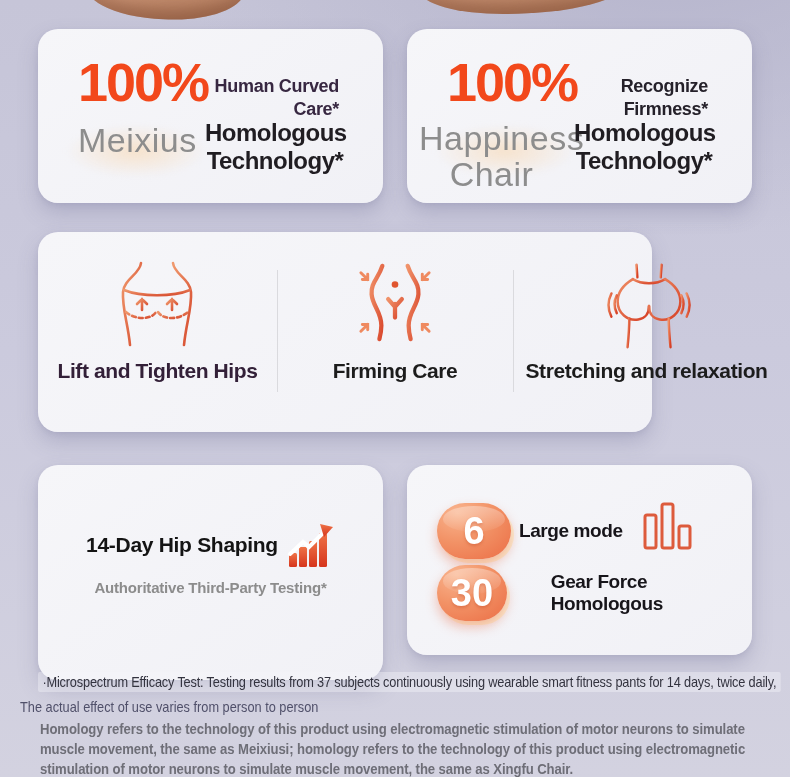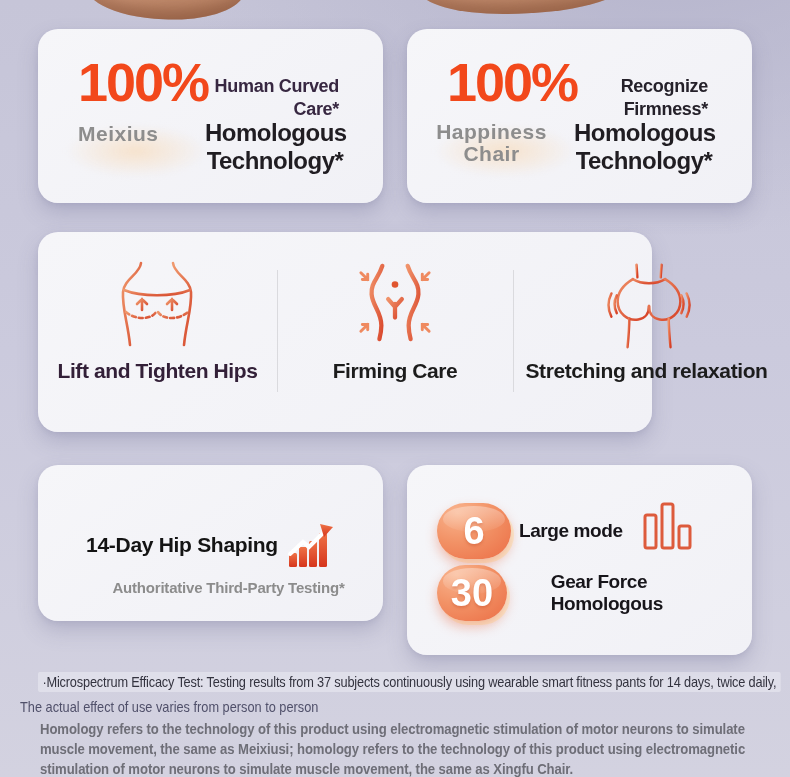--- a/index.html
+++ b/index.html
@@ -18,29 +18,29 @@
     box-shadow:inset 0 -10px 12px rgba(120,70,45,.35);}
   .leg-left{left:86px;width:158px;height:56px;border-radius:0 0 60% 90%/0 0 70% 100%;transform:rotate(-2deg);}
   .leg-right{left:420px;width:208px;height:50px;border-radius:0 0 90% 60%/0 0 100% 70%;}
 
   .card{position:absolute;border-radius:20px;
     background:linear-gradient(145deg,#f6f6f9 0%, #f1f1f6 100%);
     box-shadow:0 10px 20px rgba(99,99,138,.25), 0 2px 5px rgba(99,99,138,.12);}
   .card-tl{left:38px;top:29px;width:345px;height:174px;}
   .card-tr{left:407px;top:29px;width:345px;height:174px;}
   .card-mid{left:38px;top:232px;width:614px;height:200px;}
-  .card-bl{left:38px;top:465px;width:345px;height:156px;}
+  .card-bl{left:38px;top:465px;width:345px;height:215px;}
   .card-br{left:407px;top:465px;width:345px;height:190px;}
 
   
   .percent{position:absolute;left:40px;top:26px;font-size:54px;font-weight:800;
     color:#f2481b;letter-spacing:-2px;line-height:1;}
   .glow{position:absolute;left:28px;top:96px;width:140px;height:52px;border-radius:50%;
     background:radial-gradient(closest-side,#f6e2cc,rgba(246,226,204,0));filter:blur(3px);}
-  .brand{position:absolute;left:40px;top:94px;font-size:21px;font-weight:700;
+  .brand{position:absolute;left:40px;top:94px;font-size:34px;font-weight:400;
     color:#8d8d8d;letter-spacing:.5px;line-height:1.05;}
   .card-tr .brand{left:12px;top:92px;width:145px;text-align:center;}
   .feature{position:absolute;right:44px;top:46px;width:130px;text-align:right;
     font-size:18px;font-weight:700;color:#372741;line-height:1.3;letter-spacing:-0.3px;}
   .card-tr .feature{color:#25212a;}
   .tech{position:absolute;right:38px;top:90px;width:140px;text-align:center;
     font-size:24px;font-weight:700;color:#201d22;line-height:1.18;letter-spacing:-0.5px;}
 
   
   .divider{position:absolute;top:38px;height:122px;width:1px;background:#dadade;}
@@ -51,21 +51,21 @@
     letter-spacing:-0.4px;text-align:center;line-height:1.2;}
   .bl-0{left:0;width:239px;color:#332038;}
   .bl-1{left:239px;width:236px;color:#1c1c1c;}
   .bl-2{left:475px;width:267px;color:#1c1c1c;}
 
   
   .test-title-row{position:absolute;left:0;top:58px;width:100%;display:flex;
     justify-content:center;align-items:center;gap:9px;}
   .test-title{font-size:21px;font-weight:700;color:#141414;letter-spacing:-0.3px;}
   .test-sub{position:absolute;left:0;top:114px;width:100%;text-align:center;
-    font-size:15px;font-weight:700;color:#8c8c8c;letter-spacing:-0.2px;margin-left:18px;}
+    font-size:15px;font-weight:700;color:#8c8c8c;letter-spacing:-0.2px;}
 
   
   .mode-row{position:absolute;left:30px;display:flex;align-items:center;}
   .row-0{top:38px;} .row-1{top:100px;gap:36px;}
   .pill{position:relative;width:74px;height:56px;border-radius:28px;
     display:flex;align-items:center;justify-content:center;
     background:radial-gradient(120% 130% at 28% 18%, #f9b48e 0%, #f29266 40%, #ee7c52 68%, #e96a44 100%);
     box-shadow:0 6px 12px rgba(233,106,68,.4), 3px 4px 0 rgba(250,236,205,.85);
     color:#fff;font-weight:800;font-size:38px;line-height:1;
     text-shadow:0 2px 3px rgba(190,70,35,.35);}

